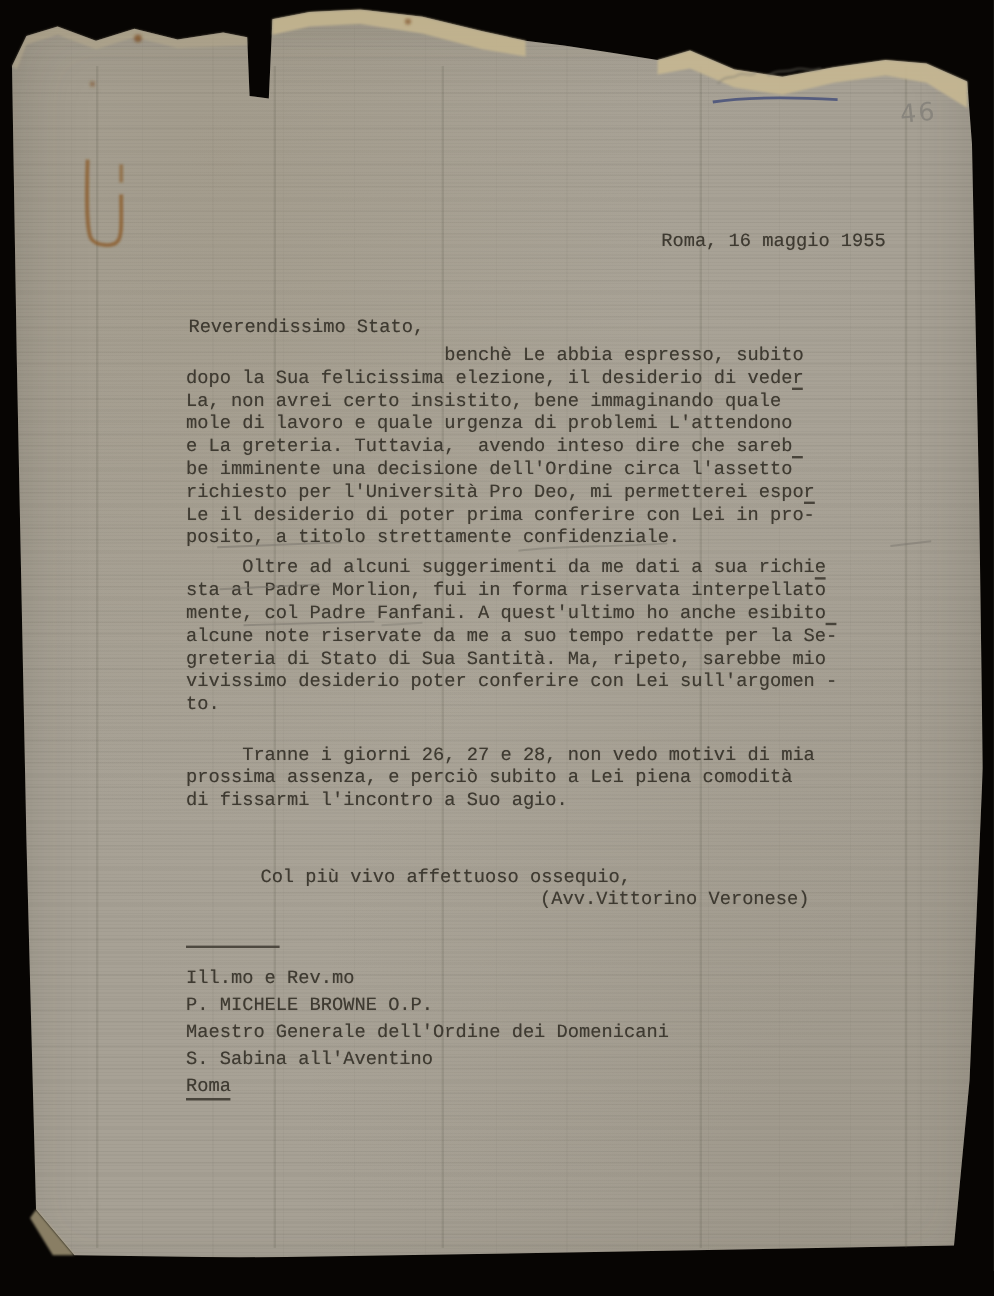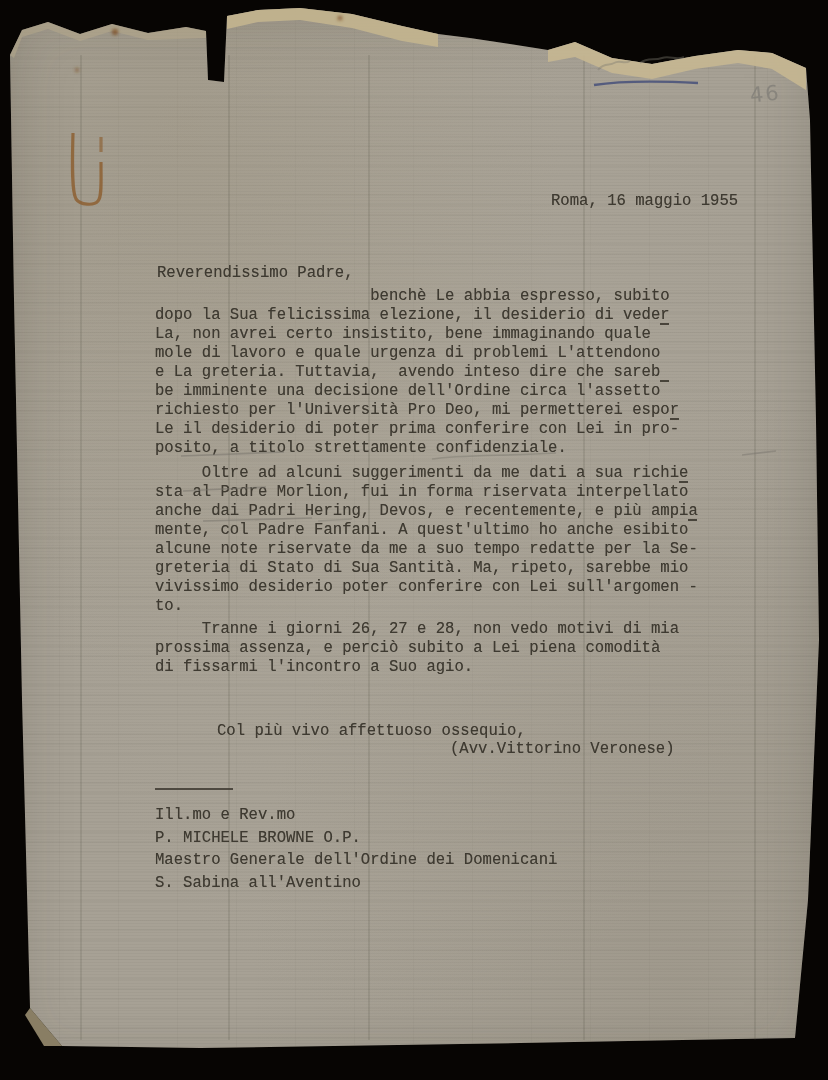--- a/index.html
+++ b/index.html
@@ -52,38 +52,37 @@
   <div class="paper"></div>
 
   <div class="crease" style="left:80px"></div>
   <div class="crease" style="left:228px"></div>
   <div class="crease" style="left:368px"></div>
   <div class="crease" style="left:583px"></div>
   <div class="crease" style="left:754px"></div>
 
   <div class="typed">
     <div class="date">Roma, 16 maggio 1955</div>
-    <div class="salutation">Reverendissimo Padre,</div>
+    <div class="salutation">Reverendissimo Stato,</div>
 
     <div class="para p1">
       <div class="ln">                       benchè Le abbia espresso, subito</div>
       <div class="ln">dopo la Sua felicissima elezione, il desiderio di veder</div>
       <div class="ln">La, non avrei certo insistito, bene immaginando quale</div>
       <div class="ln">mole di lavoro e quale urgenza di problemi L'attendono</div>
       <div class="ln">e La greteria. Tuttavia,  avendo inteso dire che sareb</div>
       <div class="ln">be imminente una decisione dell'Ordine circa l'assetto</div>
       <div class="ln">richiesto per l'Università Pro Deo, mi permetterei espor</div>
       <div class="ln">Le il desiderio di poter prima conferire con Lei in pro-</div>
       <div class="ln">posito, a titolo strettamente confidenziale.</div>
     </div>
 
     <div class="para p2">
       <div class="ln">     Oltre ad alcuni suggerimenti da me dati a sua richie</div>
       <div class="ln">sta al Padre Morlion, fui in forma riservata interpellato</div>
-      <div class="ln">anche dai Padri Hering, Devos, e recentemente, e più ampia</div>
       <div class="ln">mente, col Padre Fanfani. A quest'ultimo ho anche esibito</div>
       <div class="ln">alcune note riservate da me a suo tempo redatte per la Se-</div>
       <div class="ln">greteria di Stato di Sua Santità. Ma, ripeto, sarebbe mio</div>
       <div class="ln">vivissimo desiderio poter conferire con Lei sull'argomen -</div>
       <div class="ln">to.</div>
     </div>
 
     <div class="para p3">
       <div class="ln">     Tranne i giorni 26, 27 e 28, non vedo motivi di mia</div>
       <div class="ln">prossima assenza, e perciò subito a Lei piena comodità</div>
@@ -93,20 +92,21 @@
     <div class="closing">Col più vivo affettuoso ossequio,</div>
     <div class="signature">(Avv.Vittorino Veronese)</div>
 
     <div class="sep"></div>
 
     <div class="recipient">
       <div class="ln">Ill.mo e Rev.mo</div>
       <div class="ln">P. MICHELE BROWNE O.P.</div>
       <div class="ln">Maestro Generale dell'Ordine dei Domenicani</div>
       <div class="ln">S. Sabina all'Aventino</div>
+      <div class="ln"><span class="city">Roma</span></div>
     </div>
 
     <div class="u-mark" style="left:660px;top:323px"></div>
     <div class="u-mark" style="left:660px;top:380px"></div>
     <div class="u-mark" style="left:670px;top:418px"></div>
     <div class="u-mark" style="left:679px;top:481px"></div>
     <div class="u-mark" style="left:688px;top:519px"></div>
   </div>
 
   <div class="pagenum">46</div>

